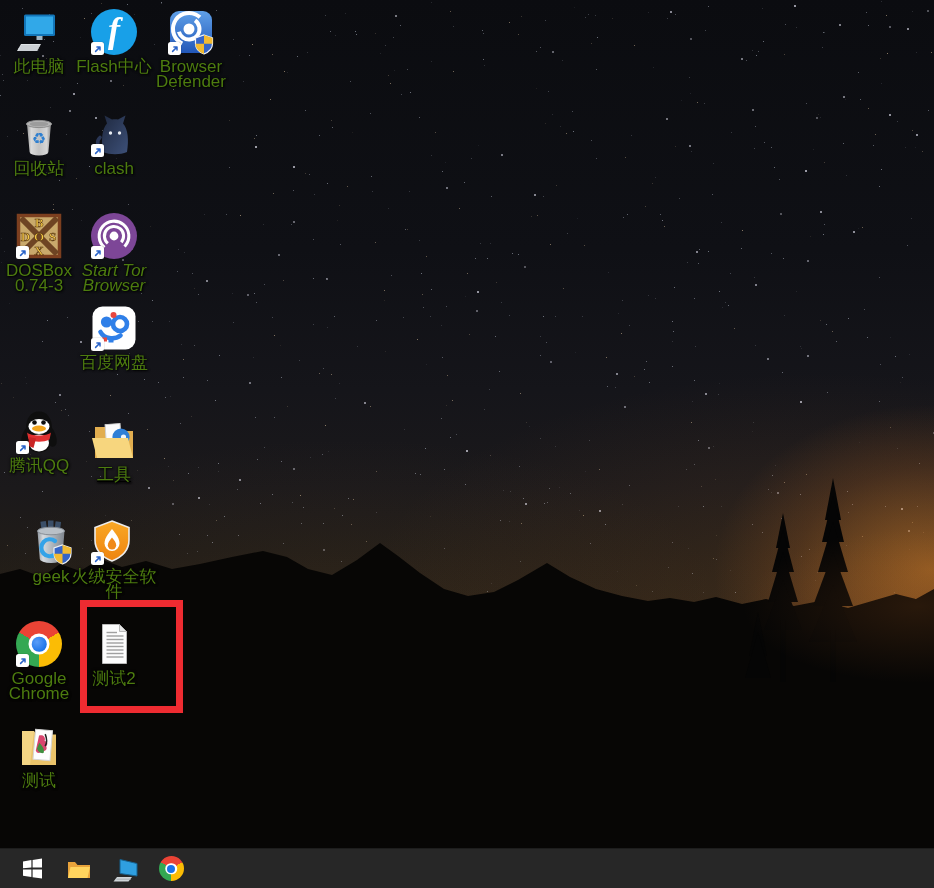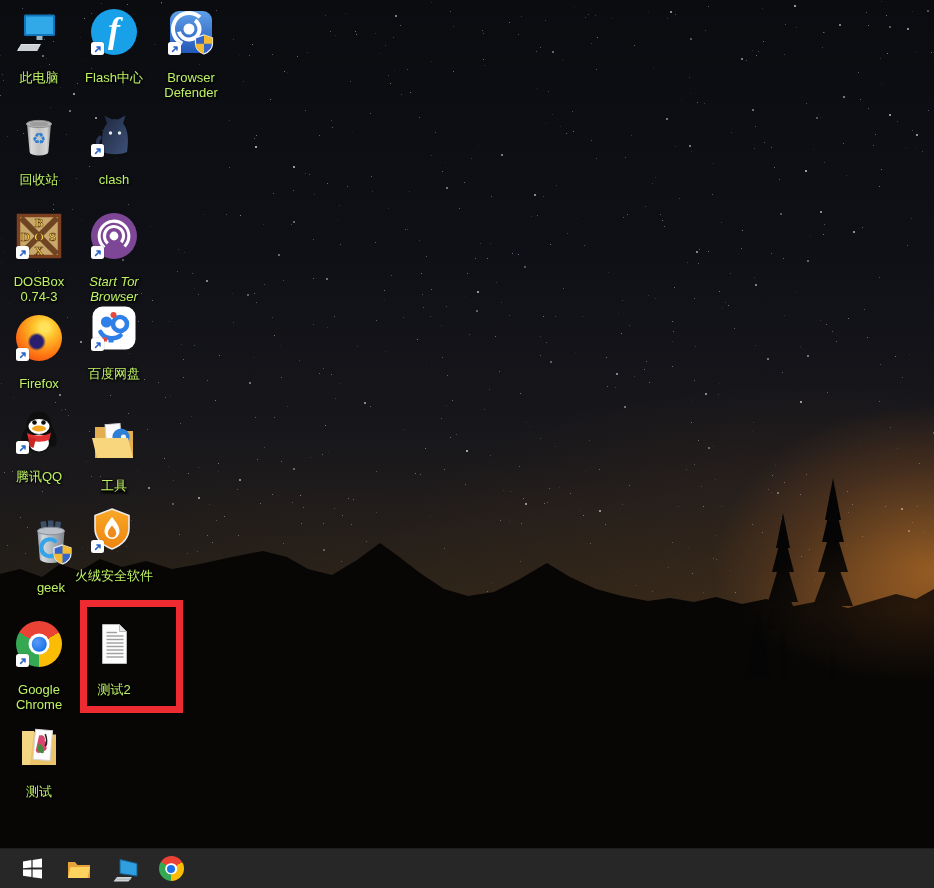--- a/index.html
+++ b/index.html
@@ -15,21 +15,21 @@
     radial-gradient(ellipse 700px 350px at 820px 600px, rgba(150,90,40,.20), rgba(0,0,0,0) 65%),
     radial-gradient(ellipse 520px 210px at 350px 585px, rgba(110,75,40,.12), rgba(0,0,0,0) 70%);}
   .mountains{position:absolute;left:0;top:430px;width:934px;height:458px;z-index:3;}
   .rimlight{position:absolute;inset:0;z-index:4;pointer-events:none;background:
     radial-gradient(ellipse 250px 110px at 918px 606px, rgba(175,98,36,.20), rgba(0,0,0,0) 70%);}
   
   .desktop{position:absolute;inset:0;z-index:10;}
   .cell{position:absolute;width:76px;display:flex;flex-direction:column;align-items:center;cursor:pointer;}
   .art{position:relative;width:48px;height:48px;display:flex;align-items:center;justify-content:center;}
   .art svg{display:block;}
-  .label{margin-top:14px;width:76px;text-align:center;font-size:13px;line-height:15px;color:#bef264;
+  .label{margin-top:3px;width:76px;text-align:center;font-size:17px;line-height:15px;color:#4d7c0f;
     text-shadow:1px 1px 2px rgba(0,0,0,.95),0 0 3px rgba(0,0,0,.85);word-break:normal;}
   .label.wide{width:92px;}
   .badge{position:absolute;left:1px;bottom:1px;width:13px;height:13px;background:#fff;
     border-radius:2.5px;display:flex;align-items:center;justify-content:center;box-shadow:0 0 1px rgba(0,0,0,.6);}
   .circ{position:relative;width:46px;height:46px;border-radius:50%;display:flex;align-items:center;justify-content:center;}
   .flashf{font-family:"Liberation Serif","DejaVu Serif",serif;font-style:italic;font-weight:bold;
     font-size:36px;color:#fff;margin-top:-5px;}
   .ffx{background:
     radial-gradient(circle at 45% 58%, #2a1e6e 0 17%, rgba(42,30,110,0) 25%),
     radial-gradient(circle at 62% 28%, #ffe25a 0 10%, #ffc62e 24%, #ff9d1c 44%, #ff6f12 66%, #ea4c0e 88%, #cf3e0b 100%);}
@@ -214,31 +214,20 @@
    </svg>
           </div>
           <span class="badge">
   <svg viewBox="0 0 10 10" width="10" height="10">
     <path d="M2.6,7.4 L7,3 M7,3 H3.9 M7,3 V6.1" stroke="#2a63c8" stroke-width="1.5" fill="none" stroke-linecap="round"></path>
   </svg>
           </span>
         </div>
         <div class="label">Start Tor Browser</div>
       </div>
-      <div class="cell" style="left: 1px; top: 314px;">
-        <div class="art">
-          <div class="circ ffx"></div>
-          <span class="badge">
-  <svg viewBox="0 0 10 10" width="10" height="10">
-    <path d="M2.6,7.4 L7,3 M7,3 H3.9 M7,3 V6.1" stroke="#2a63c8" stroke-width="1.5" fill="none" stroke-linecap="round"></path>
-  </svg>
-          </span>
-        </div>
-        <div class="label">Firefox</div>
-      </div>
       <div class="cell" style="left: 76px; top: 304px; justify-content: flex-end;">
         <div class="art">
           <svg viewBox="0 0 48 48" width="48" height="48">
    <rect x="2.5" y="2.5" width="43" height="43" rx="10" fill="#fff"></rect>
    <circle cx="16.5" cy="18" r="5.6" fill="#2f7fe8"></circle>
    <circle cx="30" cy="20" r="7" fill="none" stroke="#2f7fe8" stroke-width="4.6"></circle>
    <path d="M10.5,28 C14,34.5 24,36.5 30.5,31.5" fill="none" stroke="#2f7fe8" stroke-width="4.6" stroke-linecap="round"></path>
    <circle cx="23.5" cy="11" r="3" fill="#e8463e"></circle>
    <rect x="12" y="33.5" width="5" height="4" fill="#e8463e"></rect>
    <rect x="18.5" y="34.5" width="5" height="4" fill="#2f7fe8"></rect>
@@ -306,21 +295,21 @@
    <path d="M10.5,13 h27 l-2.3,28 a11.2,4 0 0 1 -22.4,0 Z" fill="url(#gkg)"></path>
    <ellipse cx="24" cy="13" rx="13.5" ry="3.8" fill="#b9c0c7" stroke="#878e96"></ellipse>
    <path d="M28,23 a8.5,8.5 0 1 0 0,13.5" fill="none" stroke="#35a3e8" stroke-width="4.2" stroke-linecap="round"></path>
    <path d="M35.5,27 l8.5,3 v5.5 c0,5.4 -4.2,8.8 -8.5,10.4 c-4.3,-1.6 -8.5,-5 -8.5,-10.4 V30 Z" fill="#3565c8" stroke="#eef2f8" stroke-width="1.2"></path>
    <path d="M35.5,27 l8.5,3 v5.7 h-8.5 Z" fill="#f2bb33"></path>
    <path d="M35.5,35.7 V45.9 c-4.3,-1.6 -8.5,-5 -8.5,-10.2 Z" fill="#f2bb33"></path>
   </svg>
         </div>
         <div class="label">geek</div>
       </div>
-      <div class="cell" style="left: 76px; top: 506px;">
+      <div class="cell" style="left: 76px; top: 518px;">
         <div class="art">
           <svg viewBox="0 0 48 48" width="48" height="48">
    <defs>
               <linearGradient id="hrg" x1="0" y1="0" x2="0" y2="1">
      <stop offset="0" stop-color="#f9a826"></stop>
                 <stop offset="1" stop-color="#ee8410"></stop>
               </linearGradient>
             </defs>
    <path d="M22,3 L39,9.5 V22 C39,32.5 32,39 22,43 C12,39 5,32.5 5,22 V9.5 Z" fill="url(#hrg)" stroke="#ececec" stroke-width="1.6"></path>
    <path d="M22,11 C17.5,16.5 14.5,20.5 14.5,25.5 a7.5,7.5 0 0 0 15,0 C29.5,20.5 26.5,16.5 22,11 Z" fill="#fff"></path>

